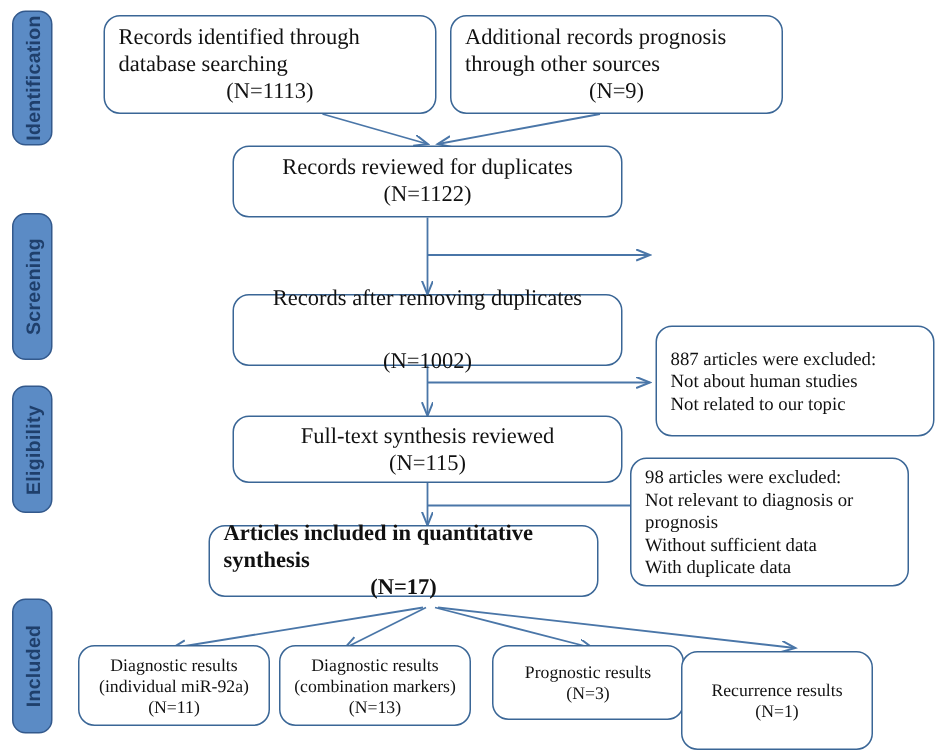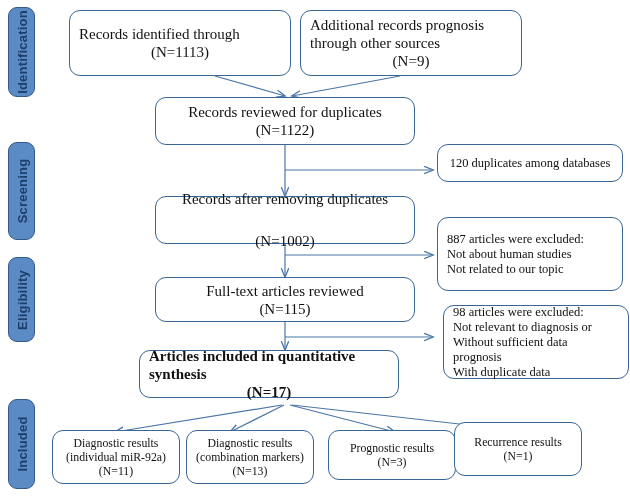--- a/index.html
+++ b/index.html
@@ -96,59 +96,57 @@
   </div>
   <div class="stage-tab" style="left:8px;top:257px;width:27px;height:85px;">
     <span class="lbl">Eligibility</span>
   </div>
   <div class="stage-tab" style="left:8px;top:399px;width:27px;height:90px;">
     <span class="lbl">Included</span>
   </div>
 
   <div class="box left" style="left:69px;top:10px;width:222px;height:66px;">
     <span class="line">Records identified through</span>
+    <span class="line">database searching</span>
     <span class="line" style="text-align:center;padding-left:0;">(N=1113)</span>
   </div>
 
   <div class="box left" style="left:300px;top:10px;width:222px;height:66px;">
     <span class="line">Additional records prognosis</span>
     <span class="line">through other sources</span>
     <span class="line" style="text-align:center;padding-left:0;">(N=9)</span>
   </div>
 
   <div class="box center" style="left:155px;top:97px;width:260px;height:48px;">
     <span class="line">Records reviewed for duplicates</span>
     <span class="line">(N=1122)</span>
   </div>
 
-  <div class="box center small" style="left:437px;top:144px;width:186px;height:38px;">
-    <span class="line">120 duplicates among databases</span>
-  </div>
 
   <div class="box center" style="left:155px;top:196px;width:260px;height:48px;gap:24px;">
     <span class="line">Records after removing duplicates</span>
     <span class="line">(N=1002)</span>
   </div>
 
   <div class="box left small" style="left:437px;top:217px;width:186px;height:74px;">
     <span class="line">887 articles were excluded:</span>
     <span class="line">Not about human studies</span>
     <span class="line">Not related to our topic</span>
   </div>
 
   <div class="box center" style="left:155px;top:277px;width:260px;height:45px;">
-    <span class="line">Full-text articles reviewed</span>
+    <span class="line">Full-text synthesis reviewed</span>
     <span class="line">(N=115)</span>
   </div>
 
-  <div class="box left small" style="left:443px;top:305px;width:186px;height:74px;">
+  <div class="box left small" style="left:420px;top:305px;width:186px;height:86px;">
     <span class="line">98 articles were excluded:</span>
     <span class="line">Not relevant to diagnosis or</span>
+    <span class="line">prognosis</span>
     <span class="line">Without sufficient data</span>
-    <span class="line">prognosis</span>
     <span class="line">With duplicate data</span>
   </div>
 
   <div class="box left" style="left:139px;top:350px;width:260px;height:48px;font-weight:bold;">
     <span class="line">Articles included in quantitative</span>
     <span class="line">synthesis</span>
     <span class="line" style="text-align:center;padding-left:0;">(N=17)</span>
   </div>
 
   <div class="box center tiny" style="left:52px;top:430px;width:128px;height:54px;">
@@ -161,18 +159,18 @@
     <span class="line">Diagnostic results</span>
     <span class="line">(combination markers)</span>
     <span class="line">(N=13)</span>
   </div>
 
   <div class="box center tiny" style="left:328px;top:430px;width:128px;height:50px;">
     <span class="line">Prognostic results</span>
     <span class="line">(N=3)</span>
   </div>
 
-  <div class="box center tiny" style="left:454px;top:422px;width:128px;height:54px;">
+  <div class="box center tiny" style="left:454px;top:434px;width:128px;height:66px;">
     <span class="line">Recurrence results</span>
     <span class="line">(N=1)</span>
   </div>
 
 </div>
 
 </body></html>

